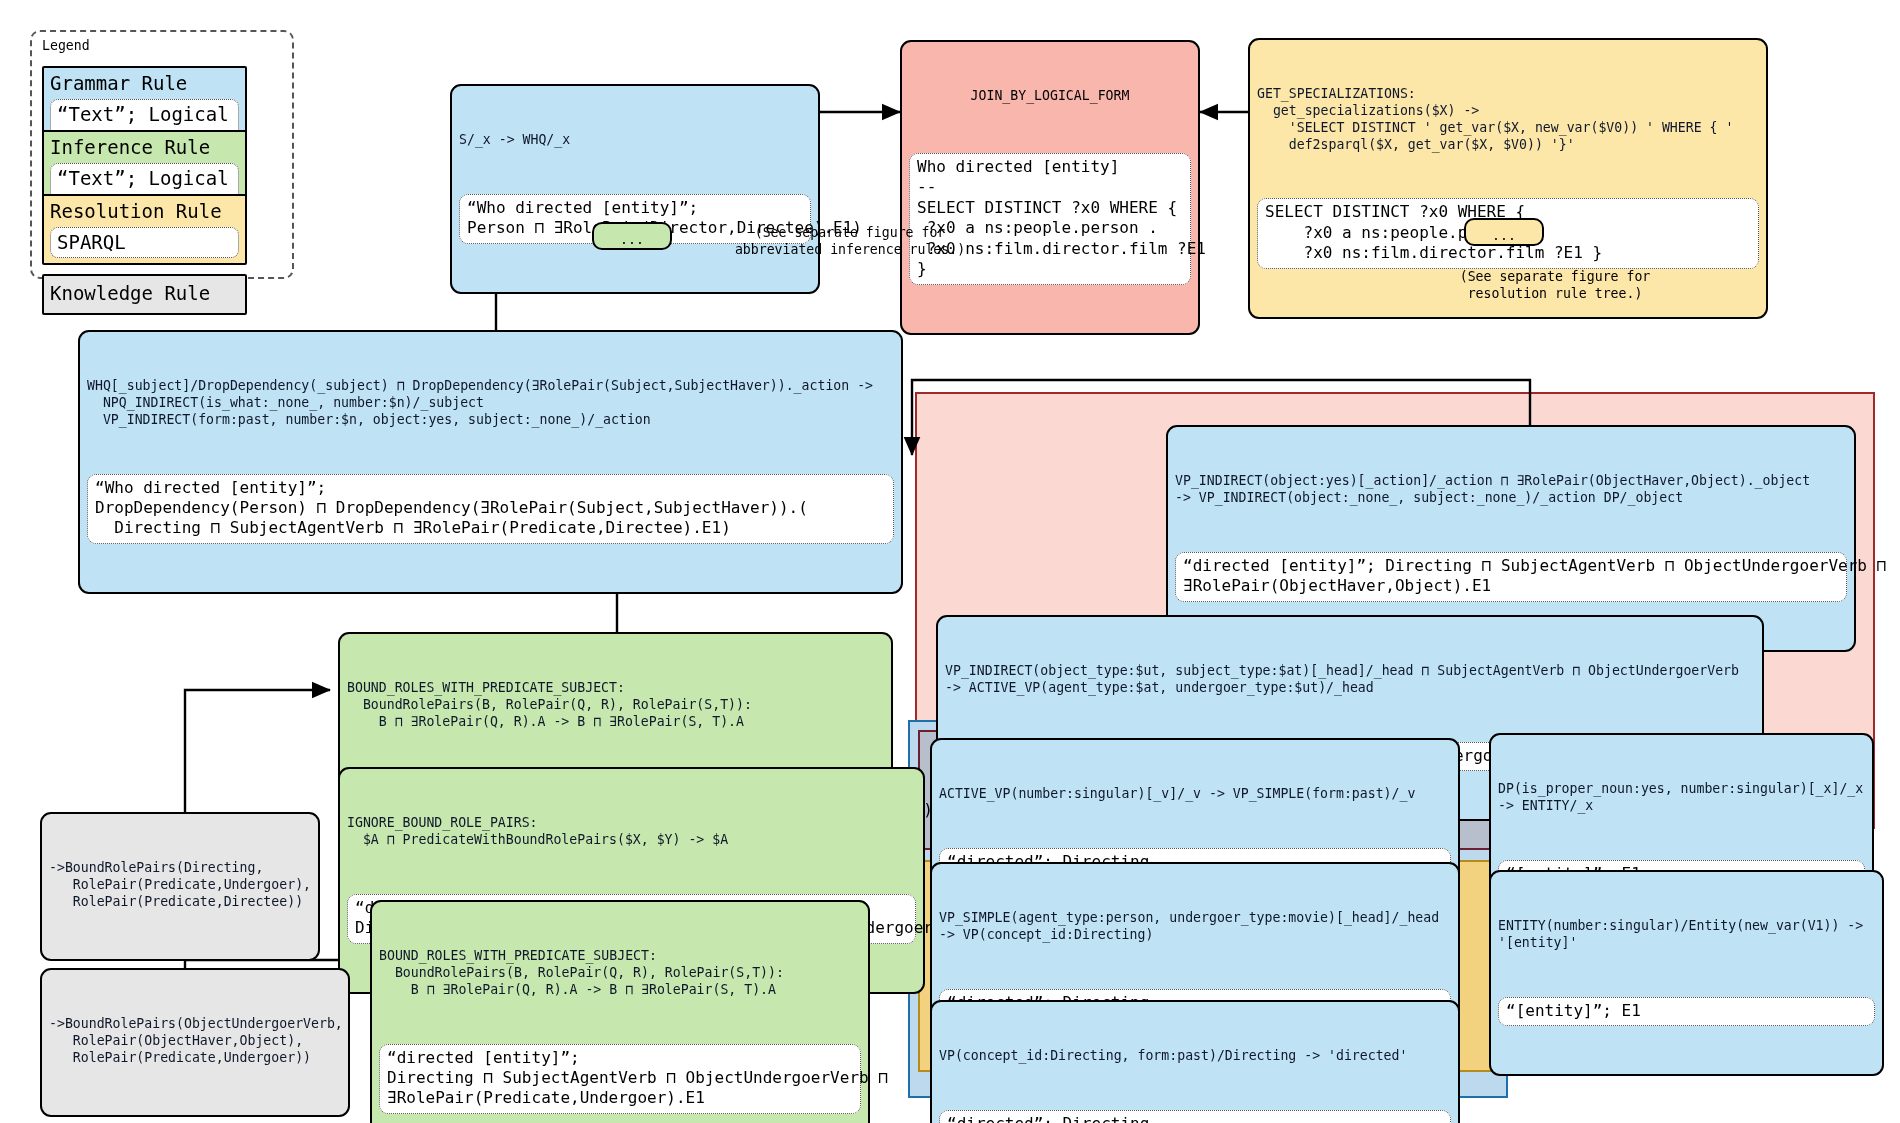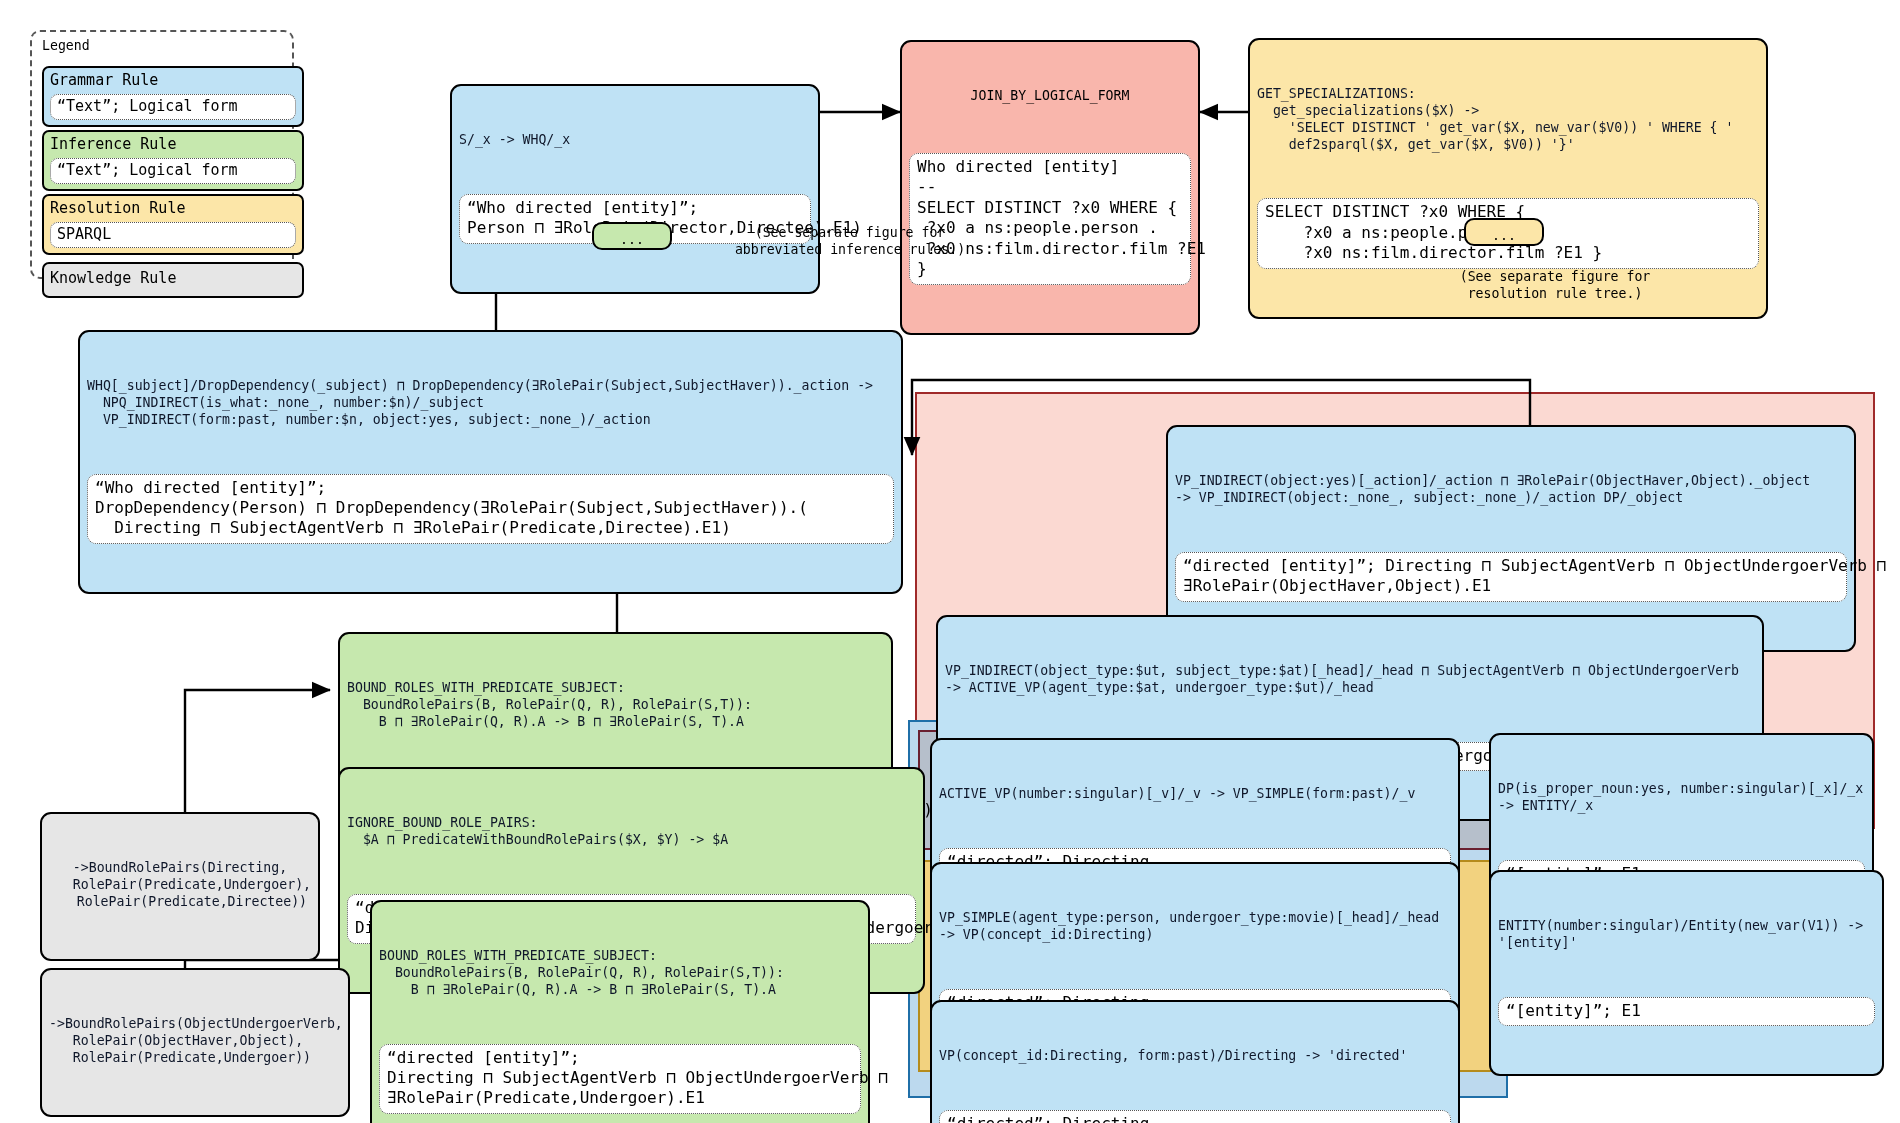--- a/index.html
+++ b/index.html
@@ -77,26 +77,26 @@
     z-index:8;
   }
   #legend .lg-title{
     position:absolute;
     left:10px; top:6px;
     font-size:13.2px;
   }
   .lgbox{
     position:absolute;
     left:10px;
-    width:262px;
+    width:205px;
     box-sizing:border-box;
     border:2.5px solid #000;
-    border-radius:7px;
+    border-radius:2px;
     padding:3px 6px 5px 6px;
-    font-size:15px;
+    font-size:19px;
     line-height:1.3;
   }
   .lgbox .lf{
     margin-top:3px;
     background:#fff;
     border:1.6px dotted #555;
     border-radius:8px;
     padding:2px 6px 3px 6px;
   }
 
@@ -218,21 +218,21 @@
     <div class="lgbox inference" style="top:98px">
       <div>Inference Rule</div>
       <div class="lf">“Text”; Logical form</div>
     </div>
 
     <div class="lgbox resolution" style="top:162px">
       <div>Resolution Rule</div>
       <div class="lf">SPARQL</div>
     </div>
 
-    <div class="lgbox knowledge" style="top:230px;padding-top:5px;padding-bottom:7px">
+    <div class="lgbox knowledge" style="top:242px;padding-top:5px;padding-bottom:7px">
       <div>Knowledge Rule</div>
     </div>
   </div>
 
   <div class="box grammar" style="left:450px; top:84px; width:370px;">
     <div class="hdr">S/_x -&gt; WHQ/_x</div>
     <div class="lf">“Who directed [entity]”;
 Person ⊓ ∃RolePair(Director,Directee).E1)</div>
   </div>
 
@@ -293,21 +293,21 @@
 
   <div class="box inference" style="left:370px; top:900px; width:500px;">
     <div class="hdr">BOUND_ROLES_WITH_PREDICATE_SUBJECT:
   BoundRolePairs(B, RolePair(Q, R), RolePair(S,T)):
     B ⊓ ∃RolePair(Q, R).A -&gt; B ⊓ ∃RolePair(S, T).A</div>
     <div class="lf">“directed [entity]”;
 Directing ⊓ SubjectAgentVerb ⊓ ObjectUndergoerVerb ⊓
 ∃RolePair(Predicate,Undergoer).E1</div>
   </div>
 
-  <div class="box knowledge" style="left:40px; top:812px; width:280px;text-align:center;">
+  <div class="box knowledge" style="left:40px; top:812px; width:280px;">
     <div class="hdr">-&gt;BoundRolePairs(Directing,
    RolePair(Predicate,Undergoer),
    RolePair(Predicate,Directee))</div>
   </div>
 
   <div class="box knowledge" style="left:40px; top:968px; width:310px;">
     <div class="hdr">-&gt;BoundRolePairs(ObjectUndergoerVerb,
    RolePair(ObjectHaver,Object),
    RolePair(Predicate,Undergoer))</div>
   </div>

